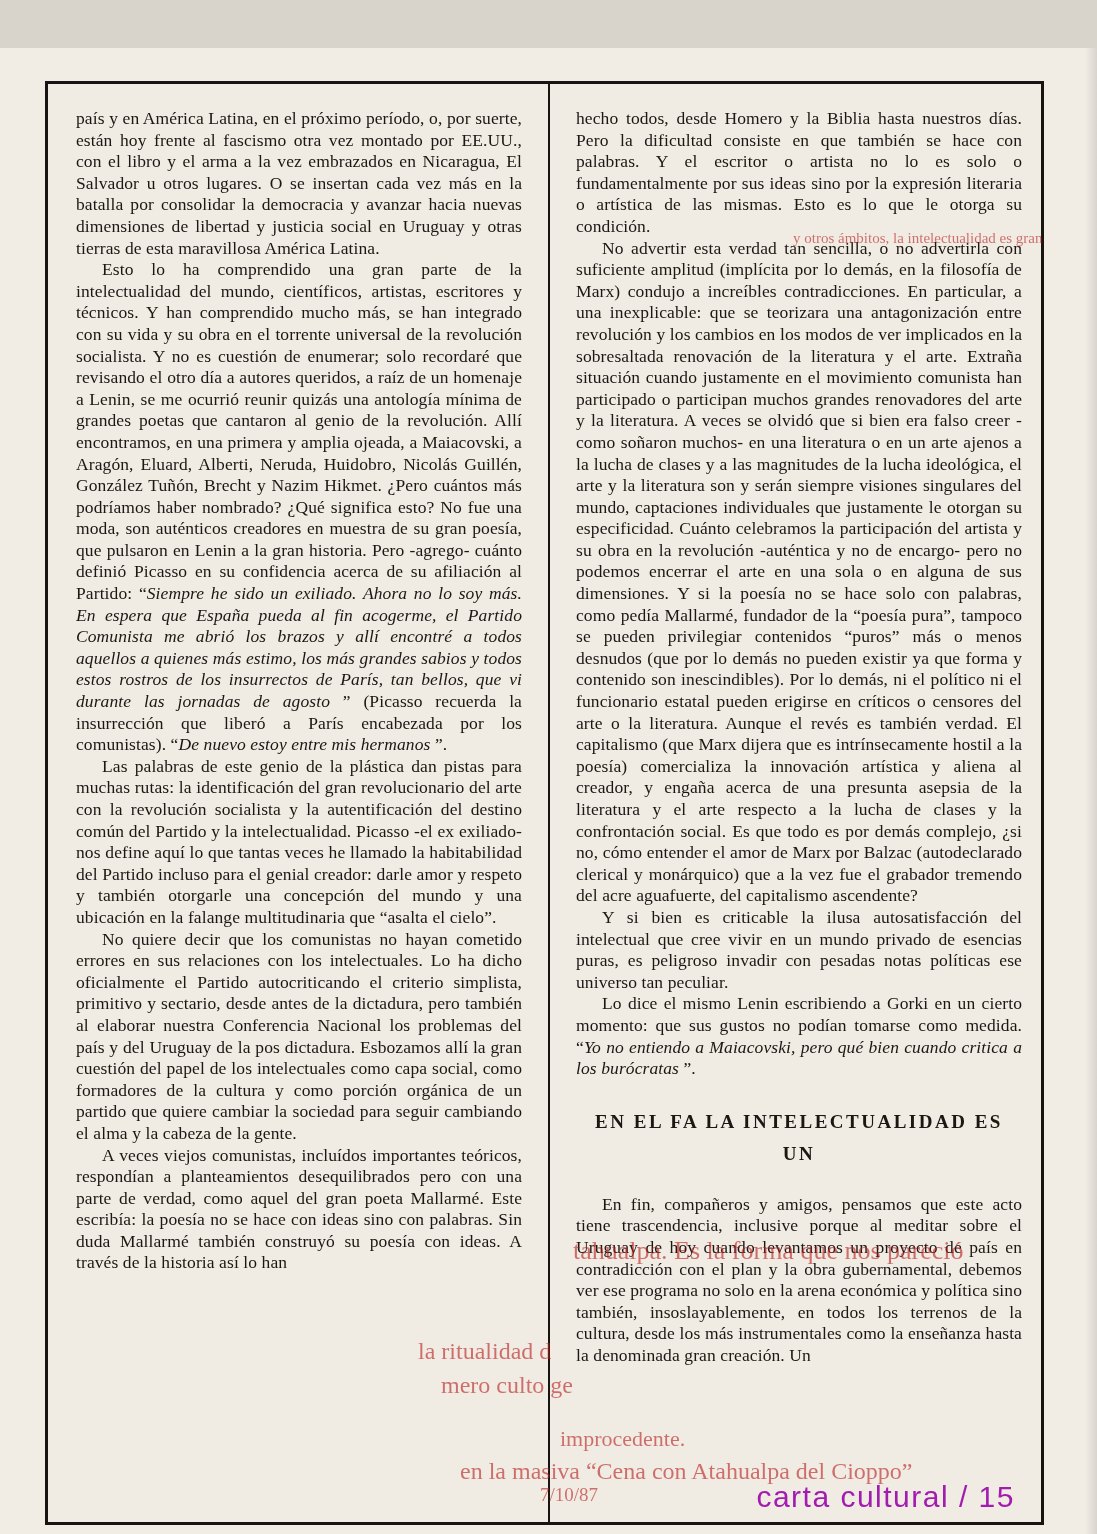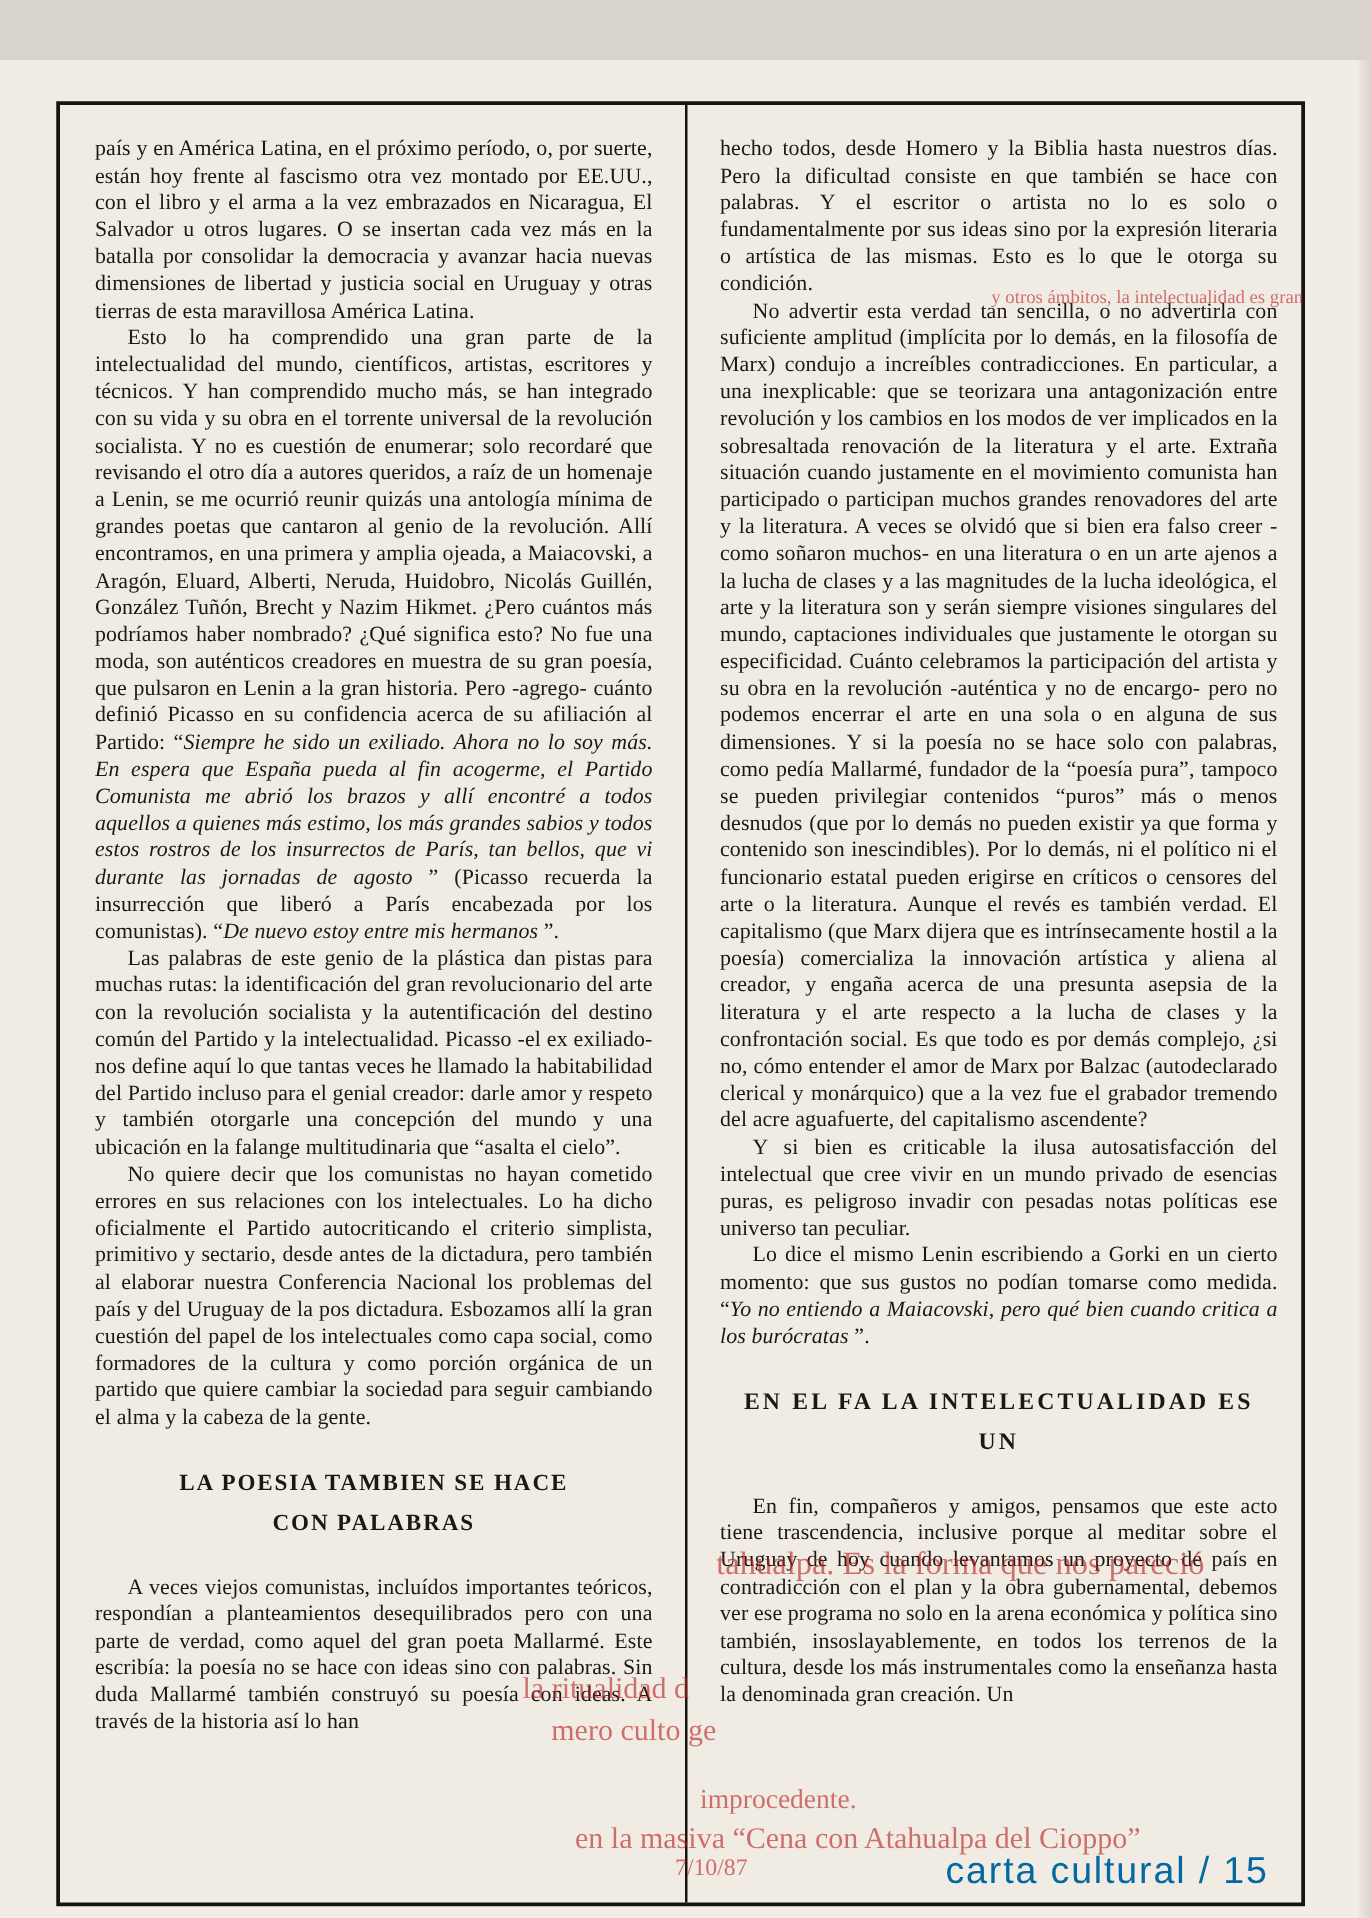--- a/index.html
+++ b/index.html
@@ -44,21 +44,21 @@
     letter-spacing:1.5px;
     margin:26px 0 24px 0;
     font-weight:bold;
   }
   .col h3.spread{letter-spacing:2.5px;font-size:19px;}
   .footer{
     position:absolute;right:26px;bottom:8px;
     font-family:"Liberation Sans","DejaVu Sans",sans-serif;
     font-size:30px;
     letter-spacing:1.5px;
-    color:#0369a1;
+    color:#a21caf;
   }
   .ghost{
     position:absolute;
     color:#b91c1c;
     opacity:0.6;
     white-space:nowrap;
     filter:blur(0.4px);
     font-family:"Liberation Serif","DejaVu Serif",serif;
   }
   .scan-bottom{
@@ -75,24 +75,20 @@
 
 <div class="scan">
   <div class="frame">
     <div class="divider"></div>
 
     <div class="col col-left">
         <p><span>país y en América Latina, en el próximo período, o, por suerte, están hoy frente al fascismo otra vez montado por EE.UU., con el libro y el arma a la vez embrazados en Nicaragua, El Salvador u otros lugares. O se insertan cada vez más en la batalla por consolidar la democracia y avanzar hacia nuevas dimensiones de libertad y justicia social en Uruguay y otras tierras de esta maravillosa América Latina.</span></p>
         <p class="indent"><span>Esto lo ha comprendido una gran parte de la intelectualidad del mundo, científicos, artistas, escritores y técnicos. Y han comprendido mucho más, se han integrado con su vida y su obra en el torrente universal de la revolución socialista. Y no es cuestión de enumerar; solo recordaré que revisando el otro día a autores queridos, a raíz de un homenaje a Lenin, se me ocurrió reunir quizás una antología mínima de grandes poetas que cantaron al genio de la revolución. Allí encontramos, en una primera y amplia ojeada, a Maiacovski, a Aragón, Eluard, Alberti, Neruda, Huidobro, Nicolás Guillén, González Tuñón, Brecht y Nazim Hikmet. ¿Pero cuántos más podríamos haber nombrado? ¿Qué significa esto? No fue una moda, son auténticos creadores en muestra de su gran poesía, que pulsaron en Lenin a la gran historia. Pero -agrego- cuánto definió Picasso en su confidencia acerca de su afiliación al Partido: “</span><span class="it">Siempre he sido un exiliado. Ahora no lo soy más. En espera que España pueda al fin acogerme, el Partido Comunista me abrió los brazos y allí encontré a todos aquellos a quienes más estimo, los más grandes sabios y todos estos rostros de los insurrectos de París, tan bellos, que vi durante las jornadas de agosto</span><span> ” (Picasso recuerda la insurrección que liberó a París encabezada por los comunistas). “</span><span class="it">De nuevo estoy entre mis hermanos</span><span> ”.</span></p>
         <p class="indent"><span>Las palabras de este genio de la plástica dan pistas para muchas rutas: la identificación del gran revolucionario del arte con la revolución socialista y la autentificación del destino común del Partido y la intelectualidad. Picasso -el ex exiliado- nos define aquí lo que tantas veces he llamado la habitabilidad del Partido incluso para el genial creador: darle amor y respeto y también otorgarle una concepción del mundo y una ubicación en la falange multitudinaria que “asalta el cielo”.</span></p>
         <p class="indent"><span>No quiere decir que los comunistas no hayan cometido errores en sus relaciones con los intelectuales. Lo ha dicho oficialmente el Partido autocriticando el criterio simplista, primitivo y sectario, desde antes de la dictadura, pero también al elaborar nuestra Conferencia Nacional los problemas del país y del Uruguay de la pos dictadura. Esbozamos allí la gran cuestión del papel de los intelectuales como capa social, como formadores de la cultura y como porción orgánica de un partido que quiere cambiar la sociedad para seguir cambiando el alma y la cabeza de la gente.</span></p>
-        <h3>
-          <div>LA POESIA TAMBIEN SE HACE</div>
-          <div>CON PALABRAS</div>
-        </h3>
         <p class="indent"><span>A veces viejos comunistas, incluídos importantes teóricos, respondían a planteamientos desequilibrados pero con una parte de verdad, como aquel del gran poeta Mallarmé. Este escribía: la poesía no se hace con ideas sino con palabras. Sin duda Mallarmé también construyó su poesía con ideas. A través de la historia así lo han</span></p>
       </div>
 
     <div class="col col-right">
         <p><span>hecho todos, desde Homero y la Biblia hasta nuestros días. Pero la dificultad consiste en que también se hace con palabras. Y el escritor o artista no lo es solo o fundamentalmente por sus ideas sino por la expresión literaria o artística de las mismas. Esto es lo que le otorga su condición.</span></p>
         <p class="indent"><span>No advertir esta verdad tan sencilla, o no advertirla con suficiente amplitud (implícita por lo demás, en la filosofía de Marx) condujo a increíbles contradicciones. En particular, a una inexplicable: que se teorizara una antagonización entre revolución y los cambios en los modos de ver implicados en la sobresaltada renovación de la literatura y el arte. Extraña situación cuando justamente en el movimiento comunista han participado o participan muchos grandes renovadores del arte y la literatura. A veces se olvidó que si bien era falso creer - como soñaron muchos- en una literatura o en un arte ajenos a la lucha de clases y a las magnitudes de la lucha ideológica, el arte y la literatura son y serán siempre visiones singulares del mundo, captaciones individuales que justamente le otorgan su especificidad. Cuánto celebramos la participación del artista y su obra en la revolución -auténtica y no de encargo- pero no podemos encerrar el arte en una sola o en alguna de sus dimensiones. Y si la poesía no se hace solo con palabras, como pedía Mallarmé, fundador de la “poesía pura”, tampoco se pueden privilegiar contenidos “puros” más o menos desnudos (que por lo demás no pueden existir ya que forma y contenido son inescindibles). Por lo demás, ni el político ni el funcionario estatal pueden erigirse en críticos o censores del arte o la literatura. Aunque el revés es también verdad. El capitalismo (que Marx dijera que es intrínsecamente hostil a la poesía) comercializa la innovación artística y aliena al creador, y engaña acerca de una presunta asepsia de la literatura y el arte respecto a la lucha de clases y la confrontación social. Es que todo es por demás complejo, ¿si no, cómo entender el amor de Marx por Balzac (autodeclarado clerical y monárquico) que a la vez fue el grabador tremendo del acre aguafuerte, del capitalismo ascendente?</span></p>
         <p class="indent"><span>Y si bien es criticable la ilusa autosatisfacción del intelectual que cree vivir en un mundo privado de esencias puras, es peligroso invadir con pesadas notas políticas ese universo tan peculiar.</span></p>
         <p class="indent"><span>Lo dice el mismo Lenin escribiendo a Gorki en un cierto momento: que sus gustos no podían tomarse como medida. “</span><span class="it">Yo no entiendo a Maiacovski, pero qué bien cuando critica a los burócratas</span><span> ”.</span></p>
         <h3 class="spread">
           <div>EN EL FA LA INTELECTUALIDAD ES UN</div>

